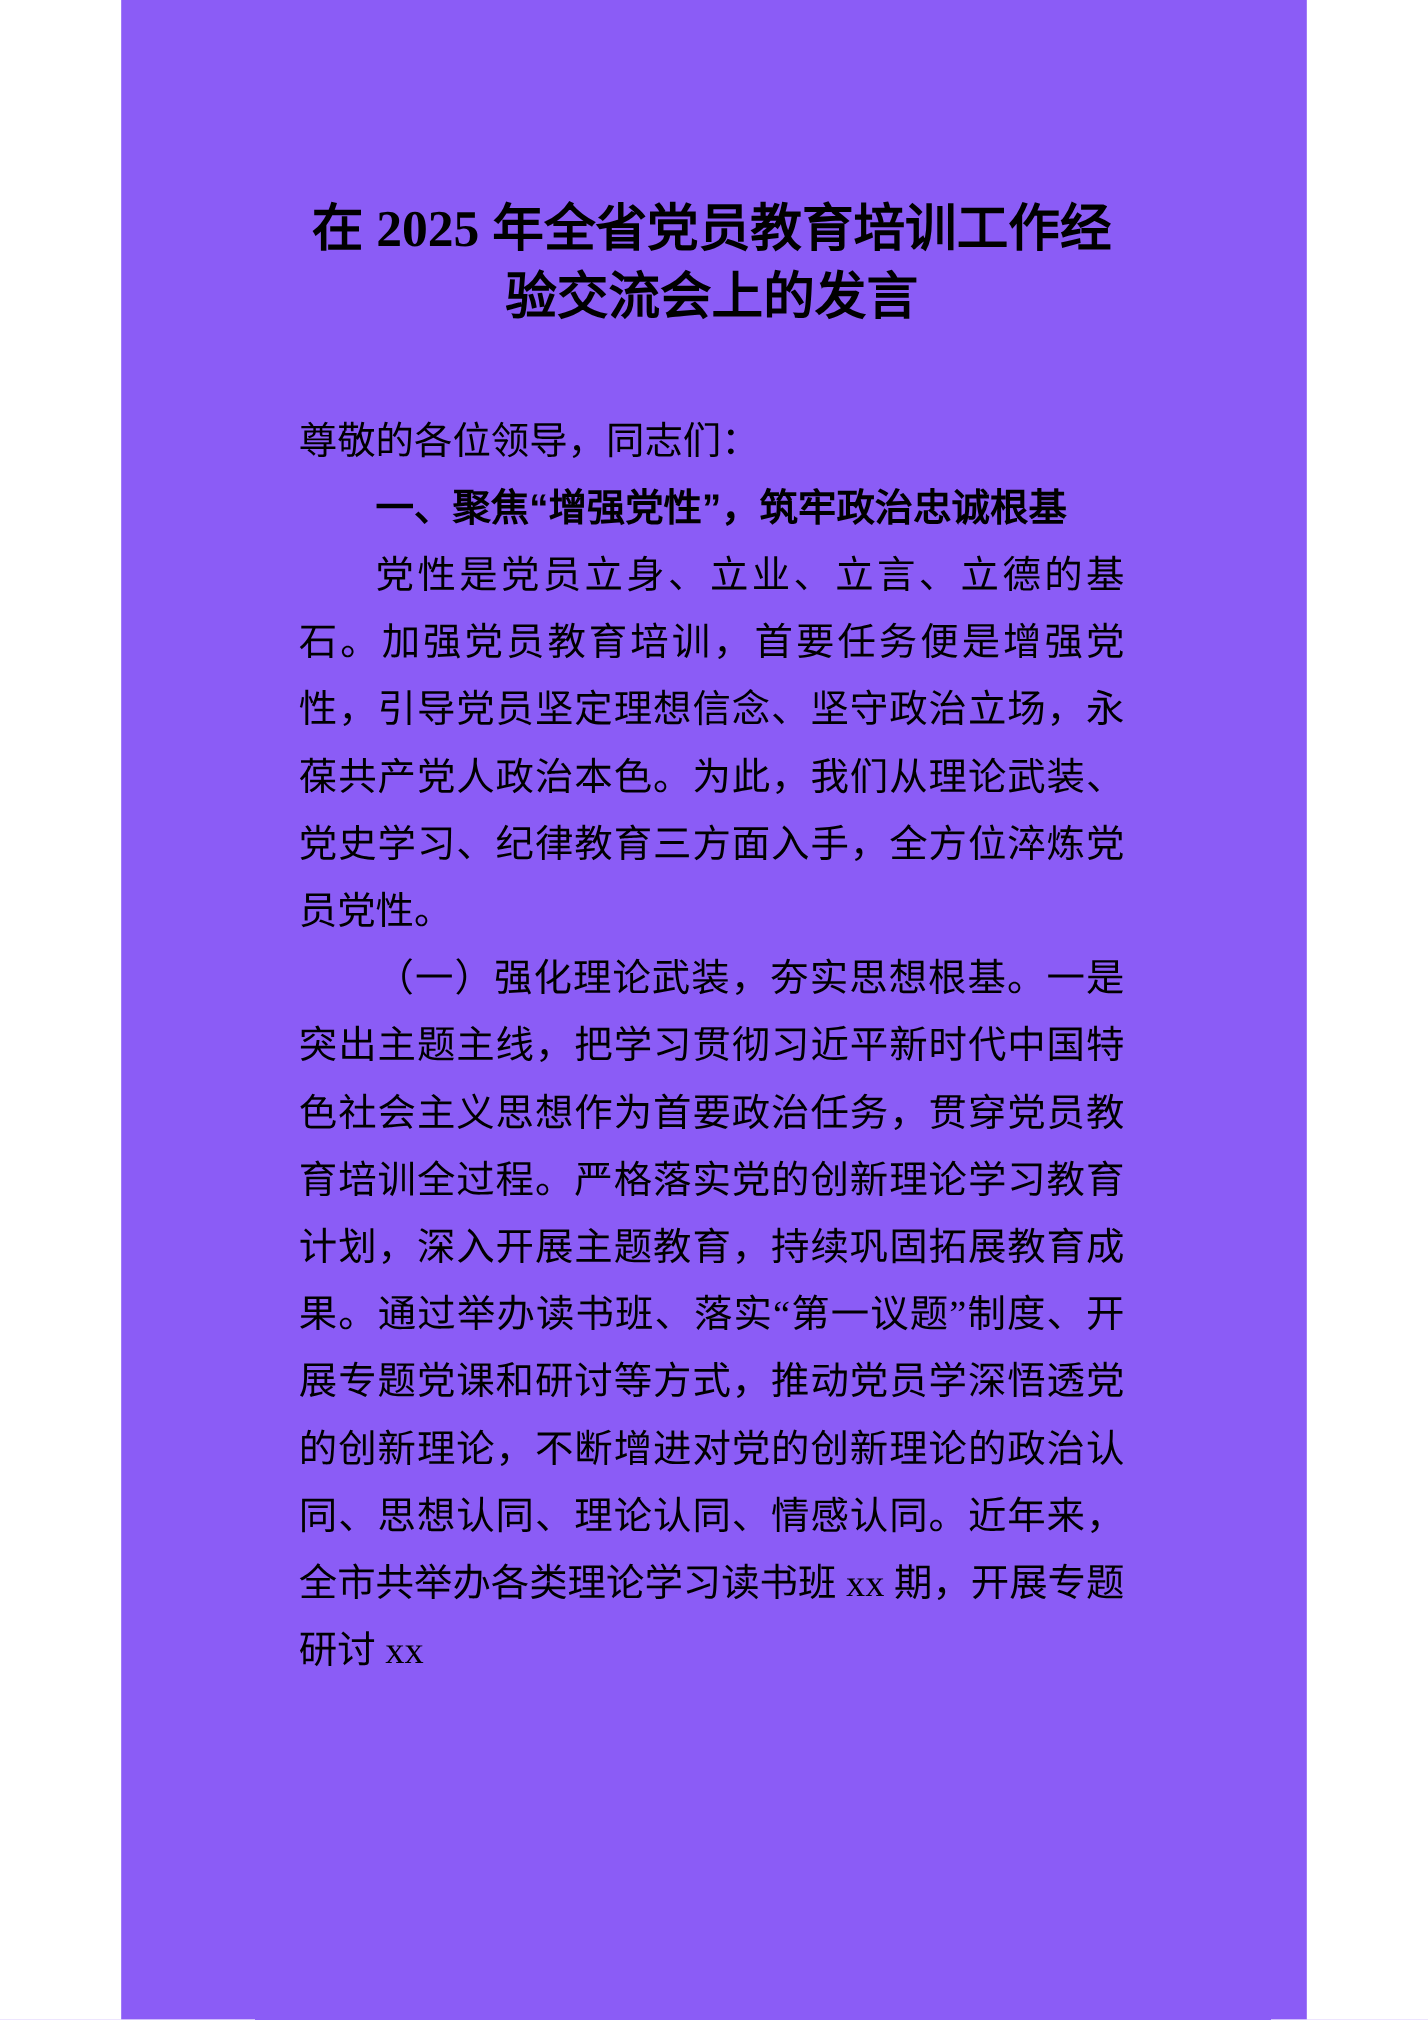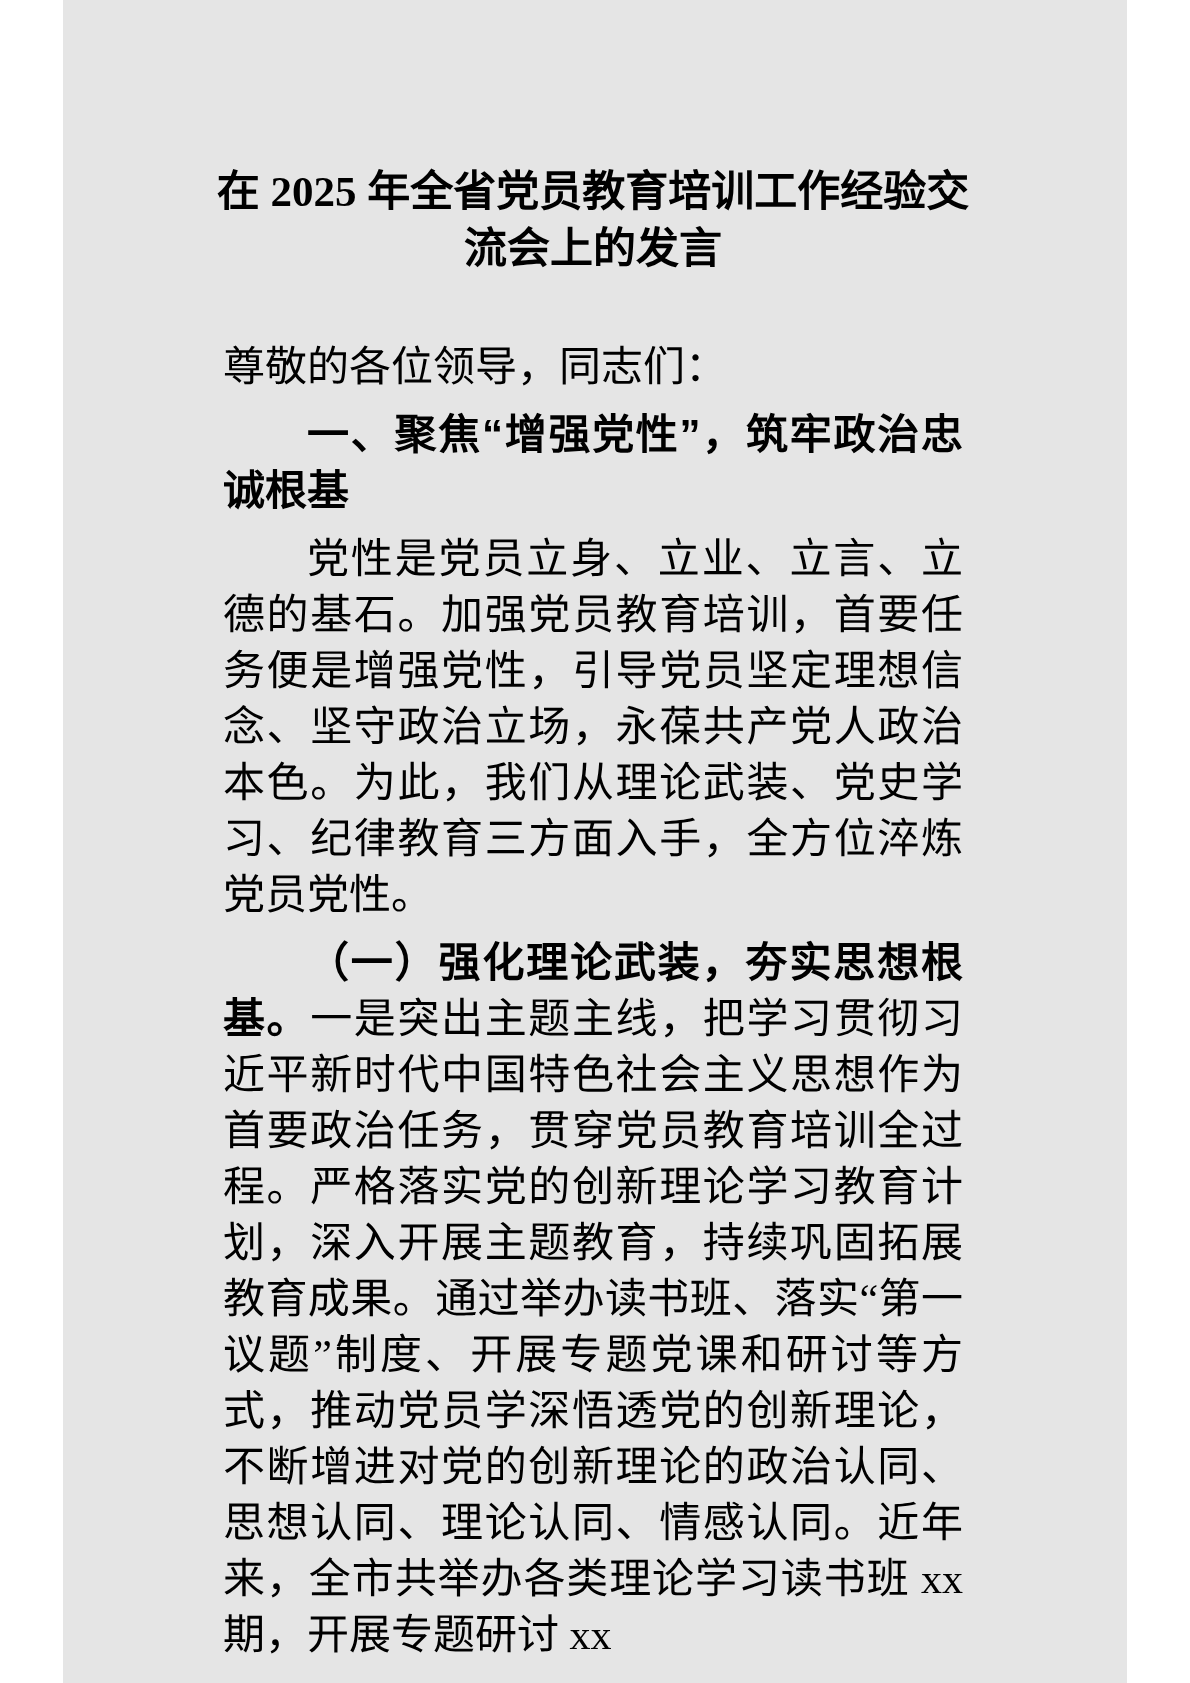--- a/index.html
+++ b/index.html
@@ -2,57 +2,57 @@
 <html lang="zh-CN"><head>
 <meta charset="utf-8">
 <style>
   html, body {
     margin: 0;
     padding: 0;
     background: #ffffff;
   }
   .page {
     position: relative;
-    width: 1064px;
+    width: 988px;
     height: 1683px;
     margin: 0 auto;
-    background: #e5e5e5;
+    background: #8b5cf6;
     color: #000000;
     box-sizing: border-box;
     padding: 163px 152px 0 148px;
     overflow: hidden;
   }
   .title {
     margin: 0 0 62px 0;
     font-family: "Liberation Serif", "DejaVu Serif", serif;
     font-weight: bold;
     font-size: 43px;
     line-height: 57px;
     text-align: center;
     color: #000000;
   }
   .para {
-    margin: 12px;
+    margin: 0;
     font-family: "Liberation Serif", "DejaVu Serif", serif;
-    font-size: 42px;
+    font-size: 32px;
     line-height: 56px;
     text-align: justify;
     text-justify: inter-character;
     color: #000000;
     word-break: break-all;
   }
   .para.indent {
     text-indent: 2em;
   }
   .para.heading {
     font-family: "Liberation Sans", "DejaVu Sans", sans-serif;
     font-weight: bold;
   }
   .lead {
-    font-weight: bold;
+    font-weight: normal;
   }
 </style>
 </head>
 <body>
 
 <div class="page">
   <h1 class="title">在 2025 年全省党员教育培训工作经验交流会上的发言</h1>
   <div>
       <p class="para">尊敬的各位领导，同志们：</p>
       <p class="para heading indent">一、聚焦“增强党性”，筑牢政治忠诚根基</p>

